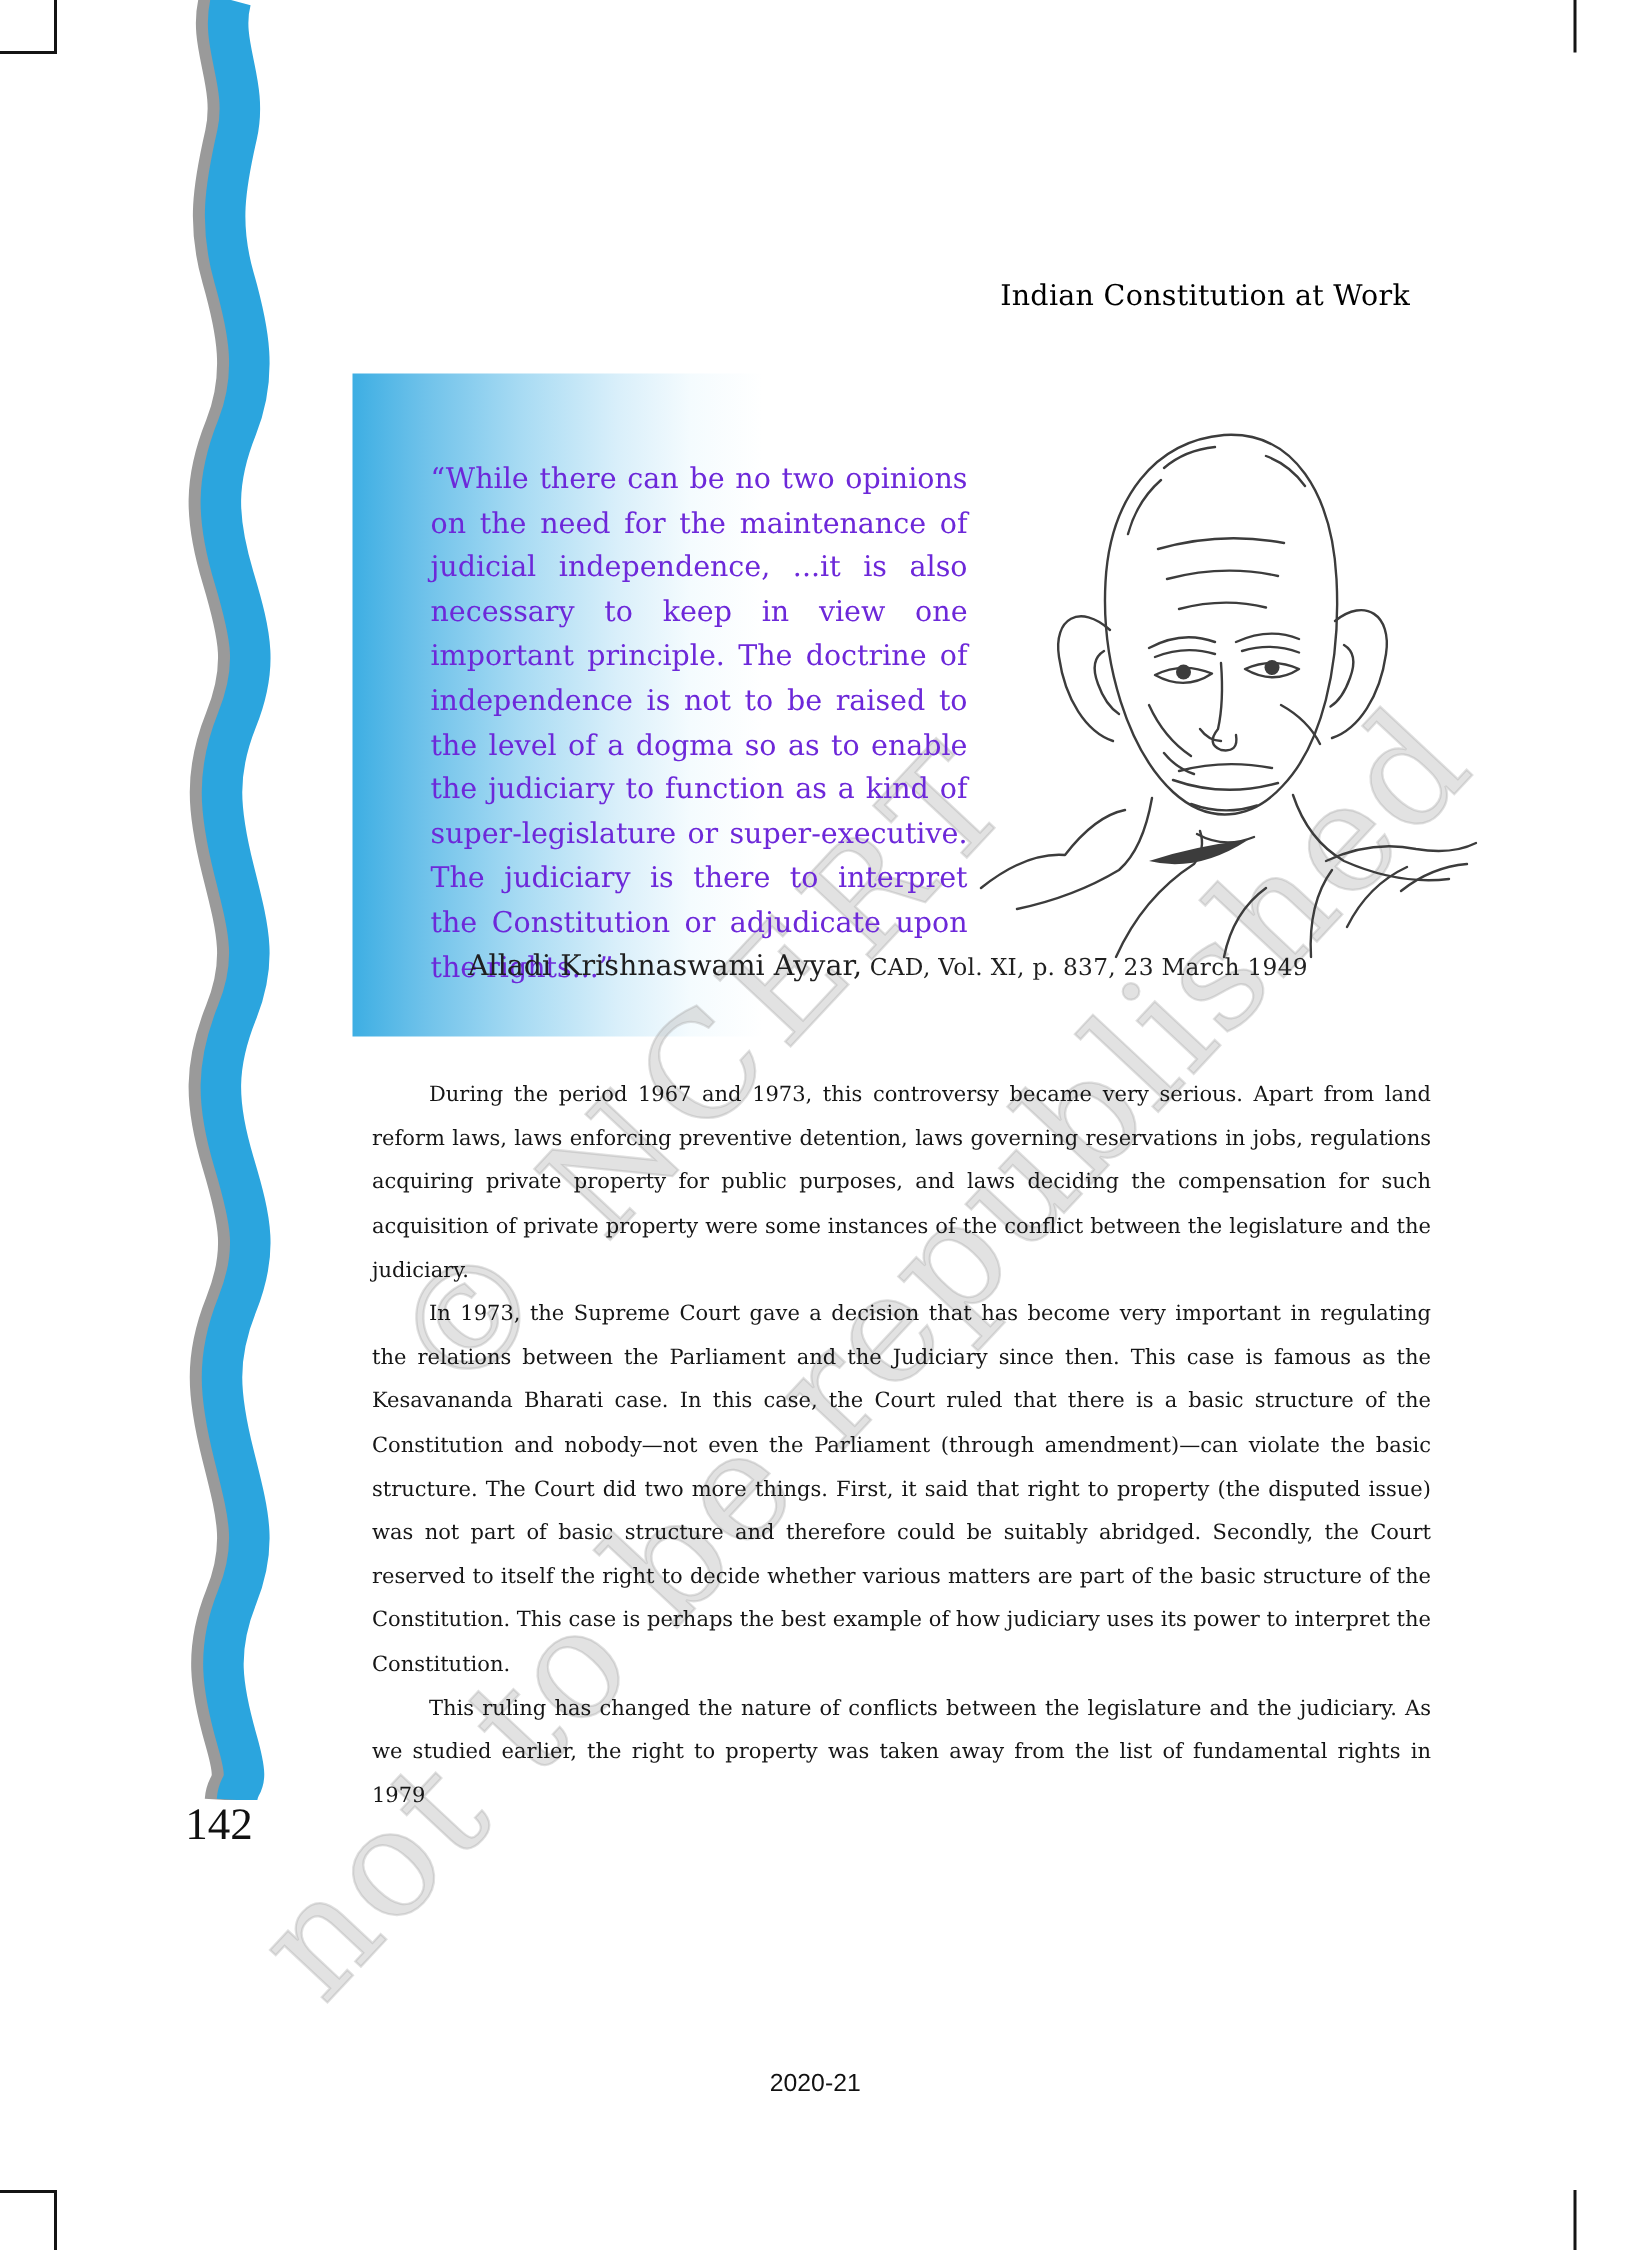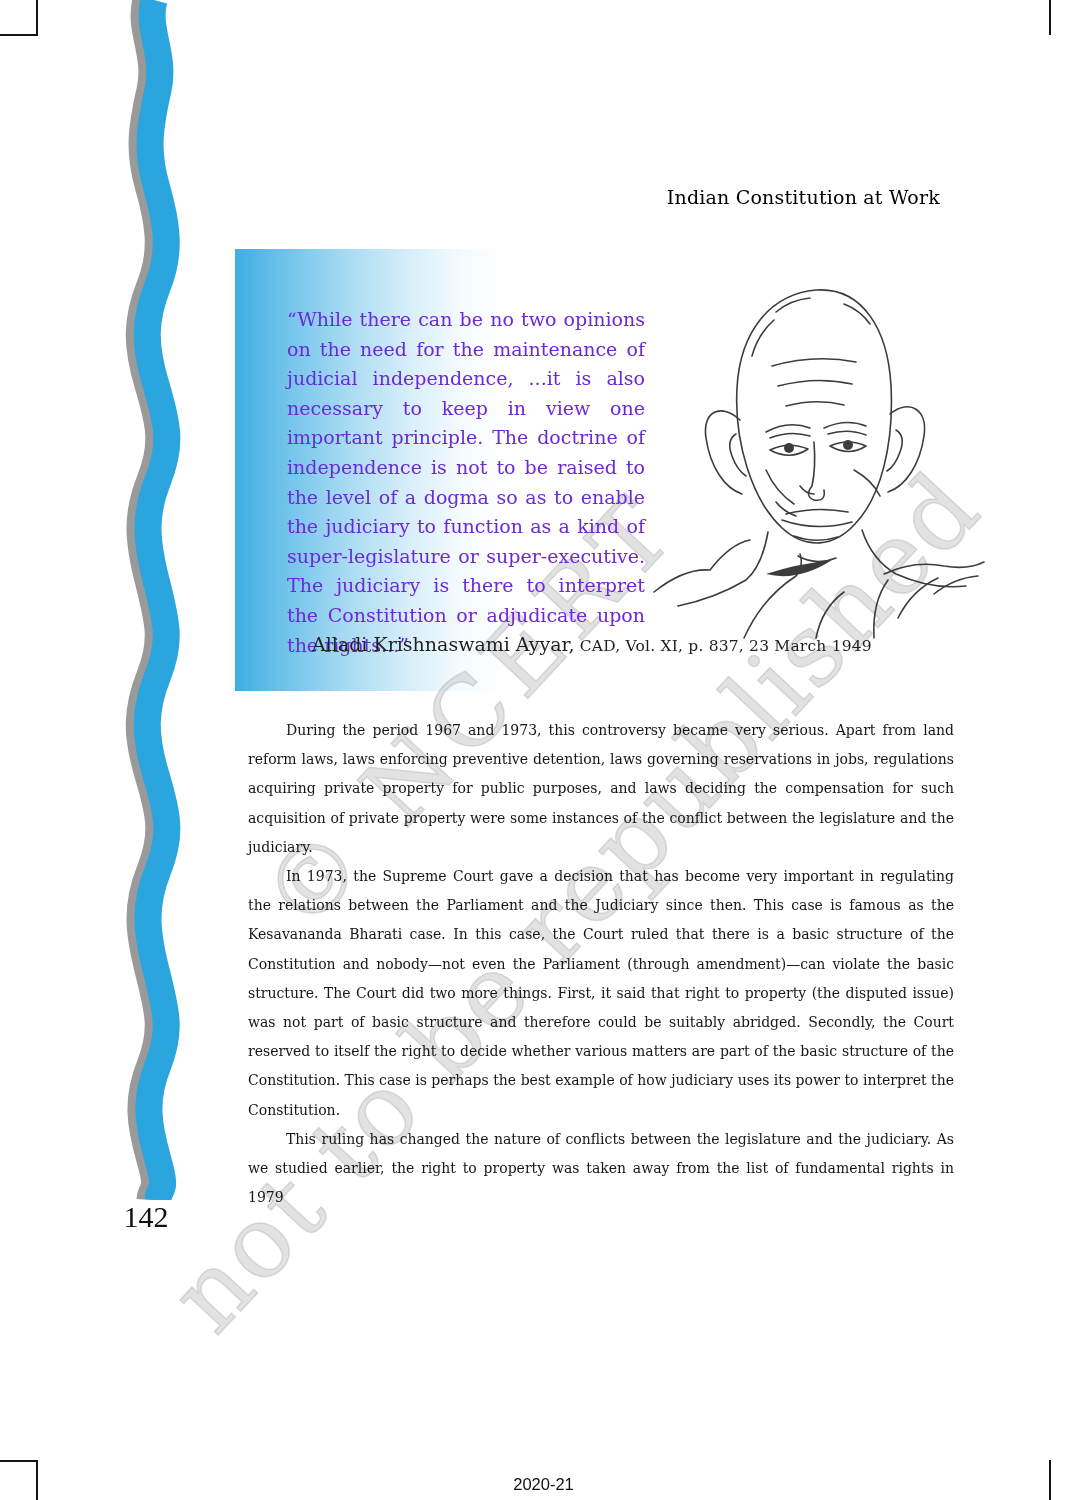--- a/index.html
+++ b/index.html
@@ -49,21 +49,21 @@
   .body-text p{
     margin:0;font-size:14px;line-height:29.2px;
     text-align:justify;text-indent:38px;color:#161616;
   }
   
   .page-number{
     position:absolute;left:106px;top:1200px;width:80px;
     font-size:30px;text-align:center;color:#111;z-index:3;font-family:Liberation Serif, serif;
   }
   .footer-year{
-    position:absolute;left:0;top:1475px;width:1087px;text-align:center;
+    position:absolute;left:0;top:1380px;width:1087px;text-align:center;
     font-family:"Liberation Sans","DejaVu Sans",sans-serif;
     font-size:16.5px;color:#111;z-index:3;
   }
   
   .watermark{
     position:absolute;z-index:2;white-space:nowrap;
     font-family:"DejaVu Serif",serif;
     color:rgba(187,187,187,0.42);
     -webkit-text-stroke:1.5px rgba(165,165,165,0.35);
     pointer-events:none;

